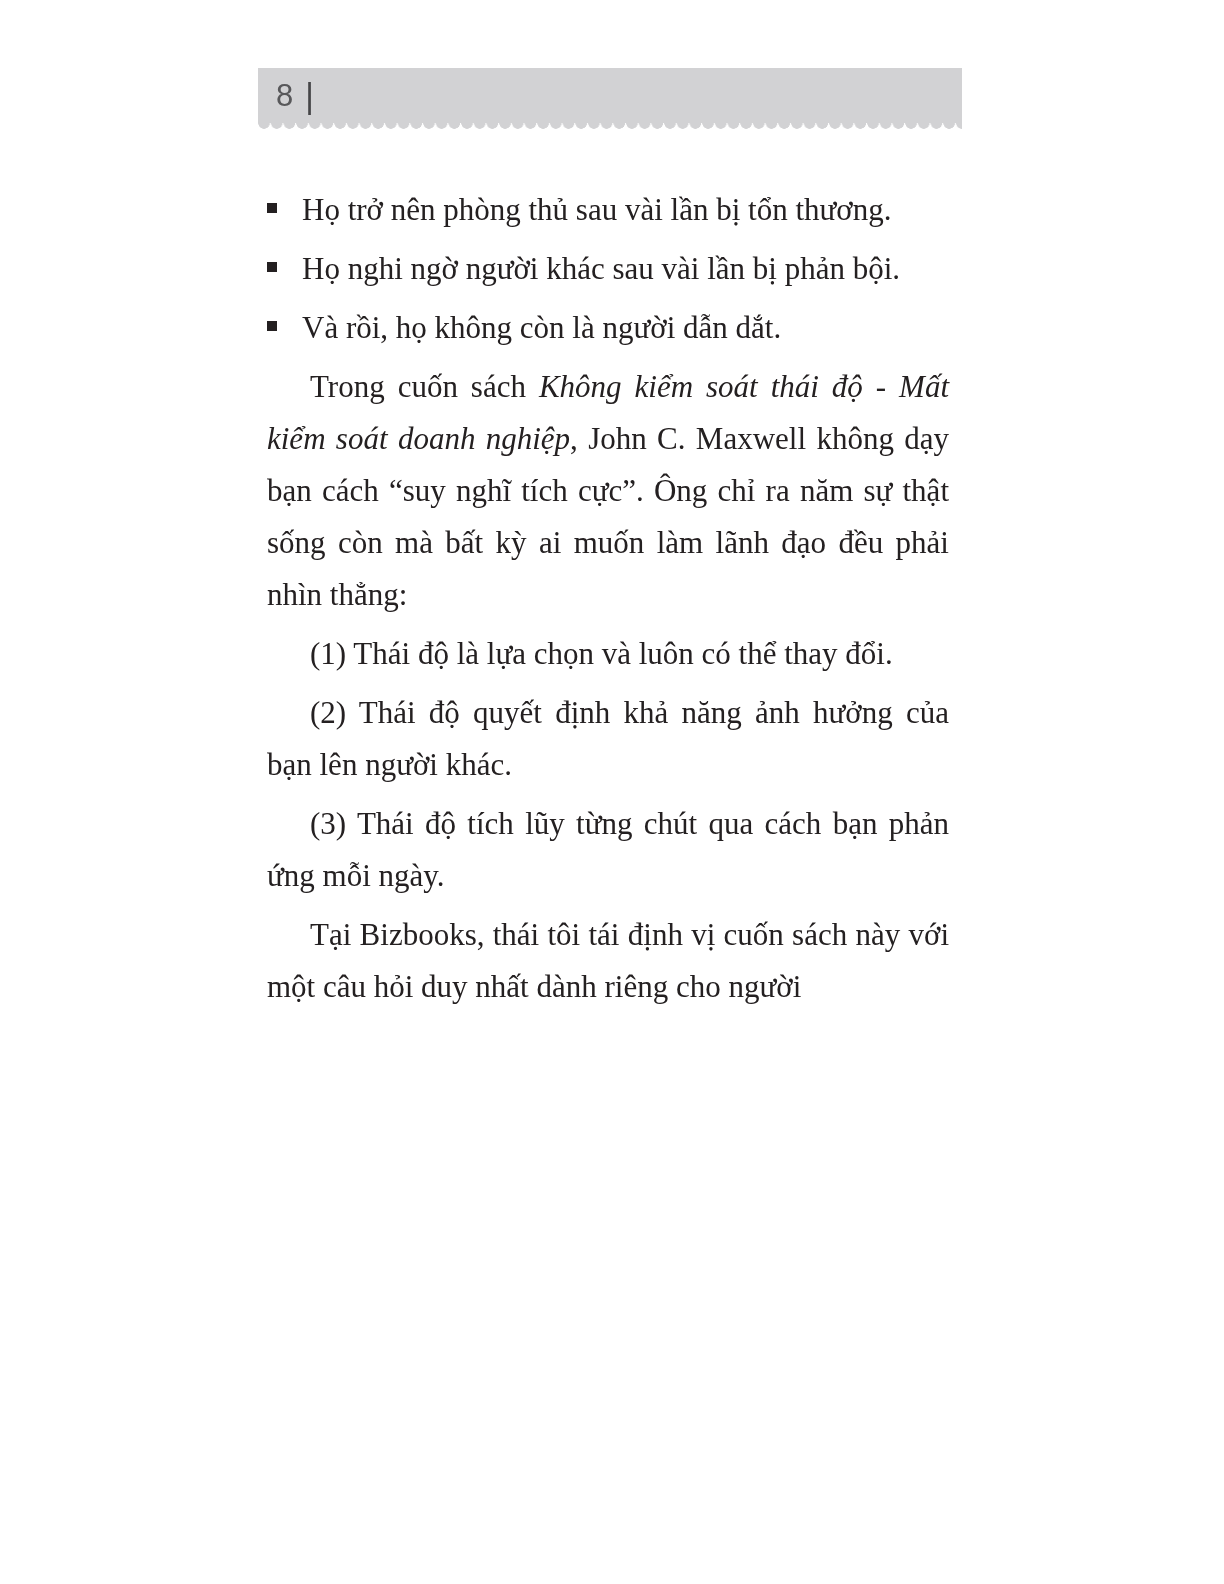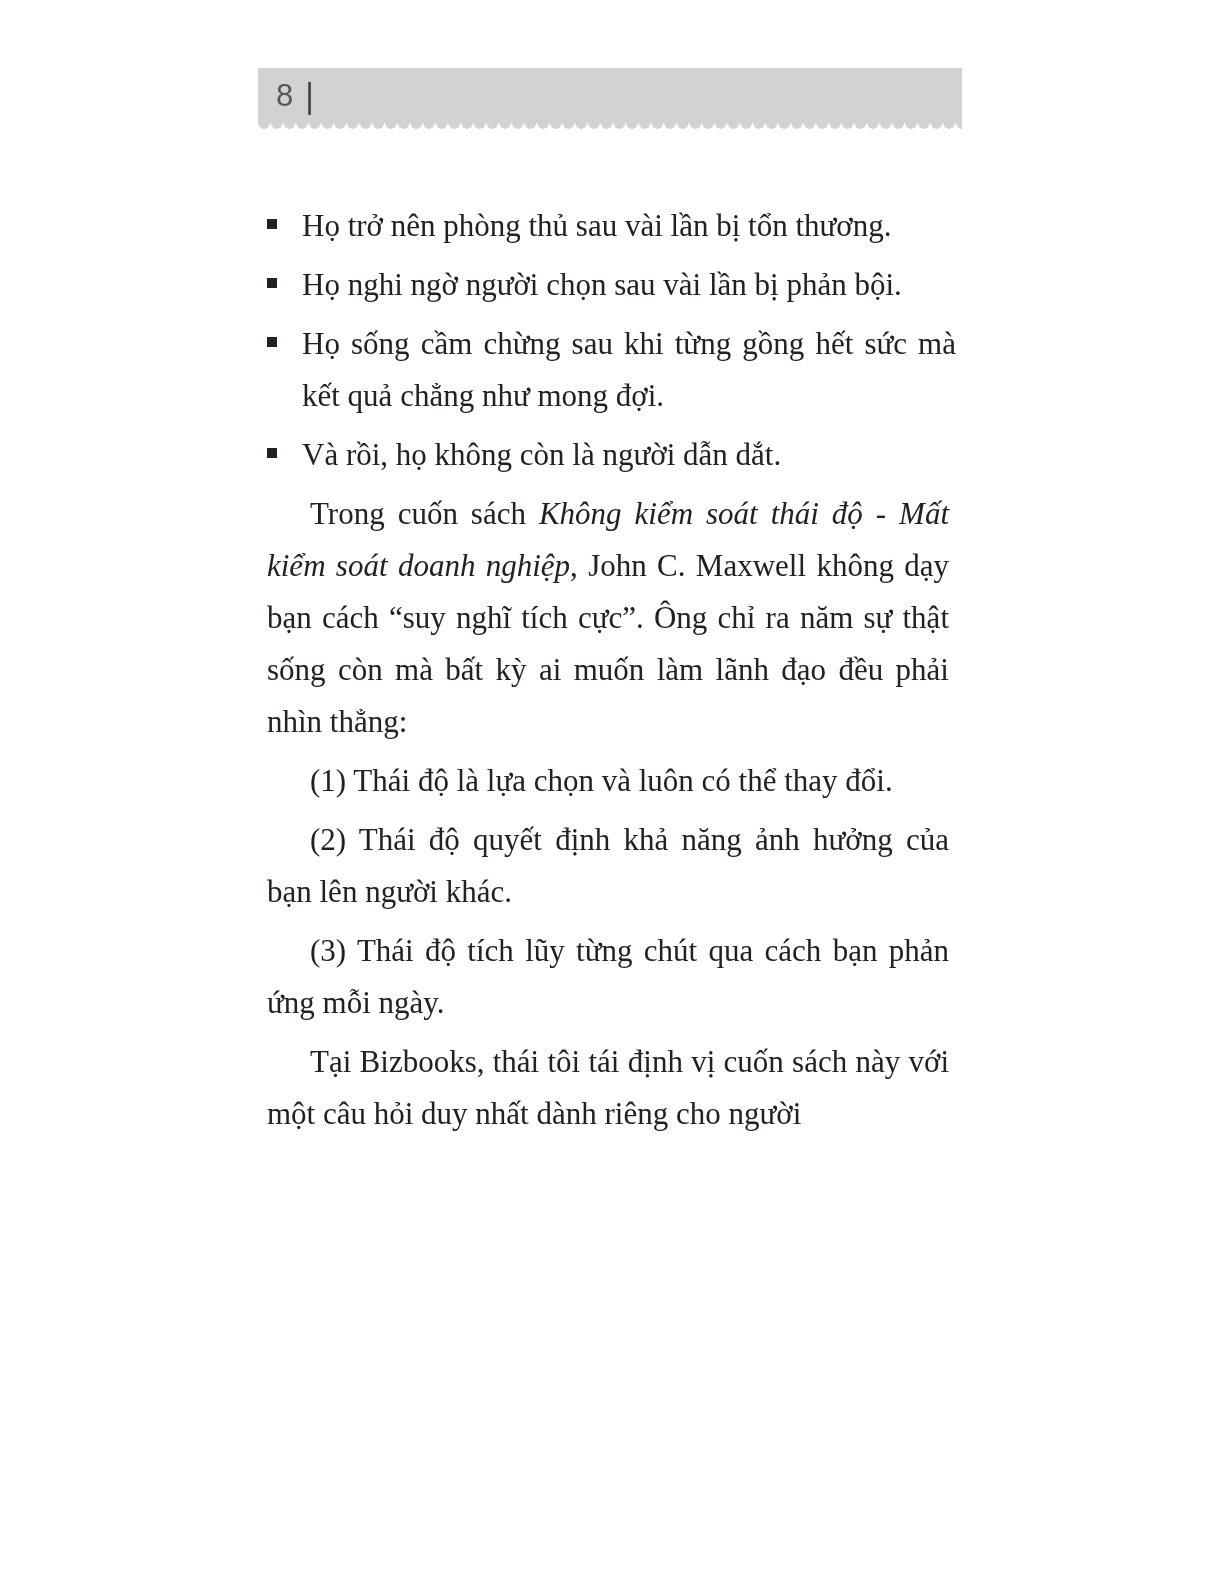--- a/index.html
+++ b/index.html
@@ -51,21 +51,21 @@
     font-size: 33px;
     color: #454547;
     margin-left: 12px;
     line-height: 1;
     transform: scaleY(1.05);
   }
   
   .content {
     position: absolute;
     left: 260px;
-    top: 200px;
+    top: 184px;
     width: 696px;
     font-size: 31px;
     line-height: 52px;
     color: #242021;
     text-align: justify;
   }
   ul.bullets {
     list-style: none;
     margin: 0 0 0 0;
     padding: 0;
@@ -103,25 +103,21 @@
 
   <main class="content">
 
     <ul class="bullets">
       <li>
         <span class="sq"></span>
         <span>Họ trở nên phòng thủ sau vài lần bị tổn thương.</span>
       </li>
       <li>
         <span class="sq"></span>
-        <span>Họ nghi ngờ người chọn sau vài lần bị phản bội.</span>
-      </li>
-      <li>
-        <span class="sq"></span>
-        <span>Họ sống cầm chừng sau khi từng gồng hết sức mà kết quả chẳng như mong đợi.</span>
+        <span>Họ nghi ngờ người khác sau vài lần bị phản bội.</span>
       </li>
       <li>
         <span class="sq"></span>
         <span>Và rồi, họ không còn là người dẫn dắt.</span>
       </li>
     </ul>
 
     <p class="para"><span>Trong cuốn sách </span><em>Không kiểm soát thái độ - Mất kiểm soát doanh nghiệp</em><span>, John C. Maxwell không dạy bạn cách “suy nghĩ tích cực”. Ông chỉ ra năm sự thật sống còn mà bất kỳ ai muốn làm lãnh đạo đều phải nhìn thẳng:</span></p>
 
     <p class="para">(1) Thái độ là lựa chọn và luôn có thể thay đổi.</p>

